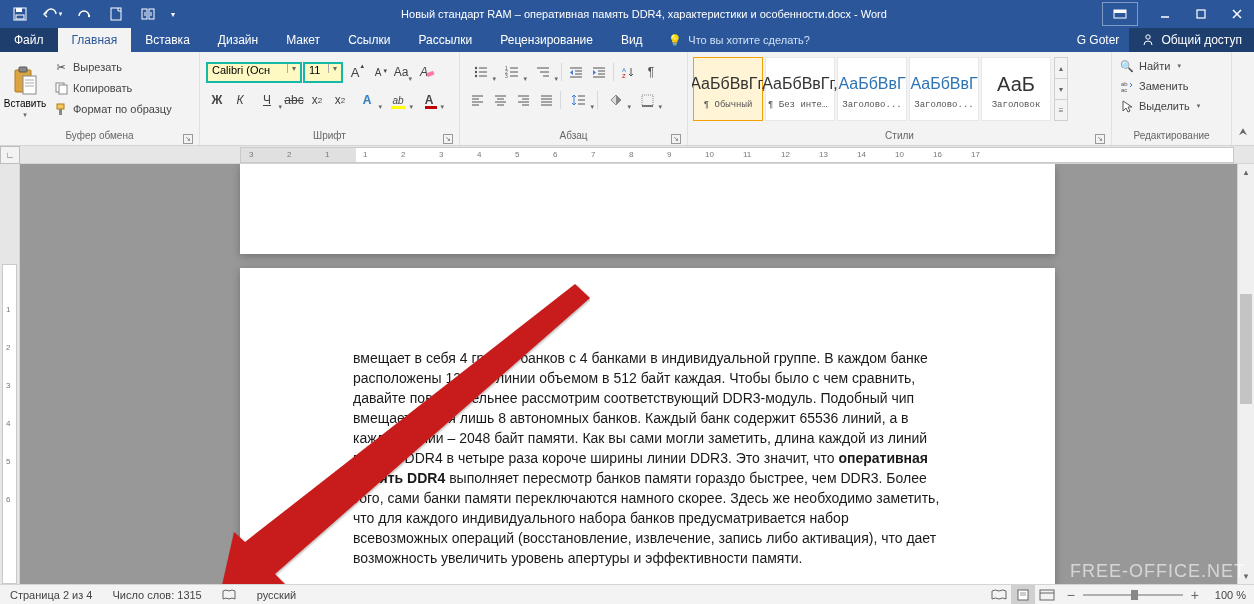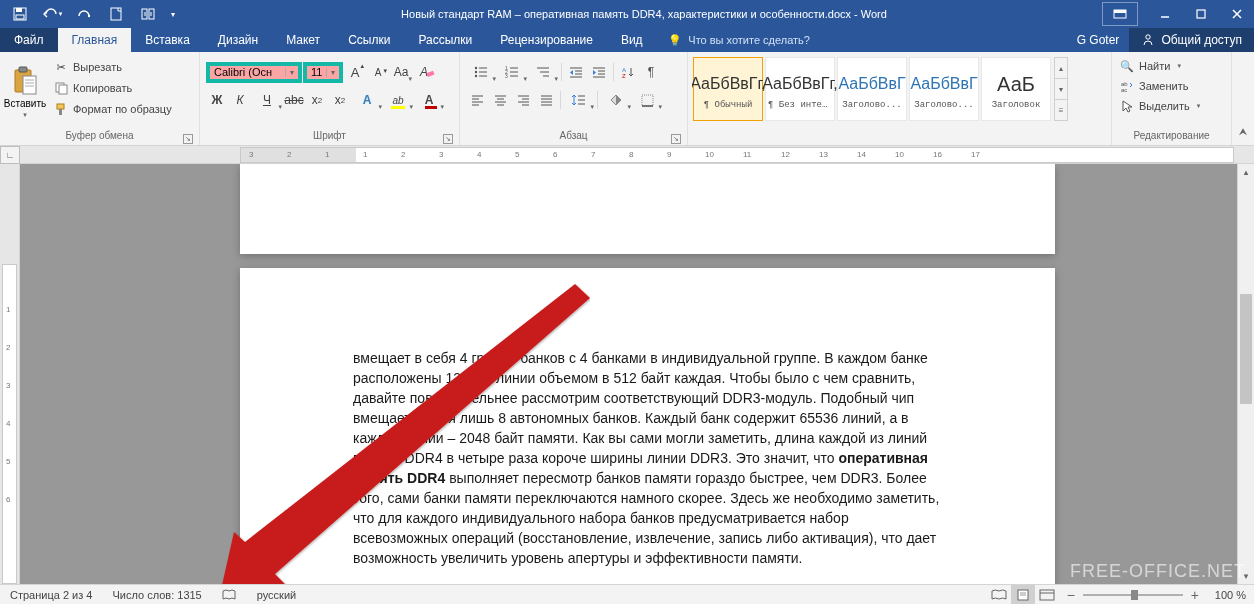--- a/index.html
+++ b/index.html
@@ -30,21 +30,21 @@
 .group-body { flex: 1; display: flex; }
 .group-label { height: 15px; font-size: 10px; color: #666; text-align: center; padding-bottom: 1px; position: relative; }
 .group-label .launcher { position: absolute; right: 2px; bottom: 1px; width: 10px; height: 10px; border: 1px solid #999; font-size: 7px; line-height: 8px; color: #666; cursor: pointer; }
 
 .paste-btn { width: 42px; display: flex; flex-direction: column; align-items: center; justify-content: center; cursor: pointer; font-size: 10px; gap: 2px; }
 .clipboard-side { display: flex; flex-direction: column; justify-content: flex-start; gap: 1px; padding: 2px 4px; }
 .small-btn { height: 20px; display: flex; align-items: center; gap: 5px; padding: 0 4px; font-size: 11px; color: #444; cursor: pointer; white-space: nowrap; }
 .small-btn .ic { width: 14px; height: 14px; display: inline-flex; align-items: center; justify-content: center; }
 
 .font-group .row { display: flex; align-items: center; gap: 1px; height: 26px; }
-.combo { height: 21px; border: 4px solid #14b8a6; background: #fca5a5; display: flex; align-items: center; font-size: 11px; }
+.combo { height: 21px; border: 2px solid #14b8a6; background: #fef9c3; display: flex; align-items: flex-start; font-size: 11px; }
 .combo .val { padding: 0 4px; flex: 1; overflow: hidden; white-space: nowrap; }
 .combo .dd { width: 13px; text-align: center; border-left: 1px solid #ababab; color: #666; font-size: 8px; cursor: pointer; }
 .icon-btn { width: 22px; height: 22px; display: flex; align-items: center; justify-content: center; cursor: pointer; font-size: 12px; color: #444; position: relative; }
 .icon-btn .dd-caret { font-size: 7px; position: absolute; right: 0; bottom: 0; color: #666; }
 .icon-btn.wide { width: 30px; }
 
 .para-group .row { display: flex; align-items: center; gap: 1px; height: 26px; }
 .sep { width: 1px; height: 18px; background: #d8d8d8; margin: 0 2px; }
 
 .styles-gallery { display: flex; align-items: stretch; overflow: hidden; height: 68px; }
@@ -457,20 +457,21 @@
             <div class="preview big">АаБ</div>
             <div class="name">Заголовок</div>
           </div>
         <div class="gallery-scroll">
           <div>▴</div>
           <div>▾</div>
           <div>≡</div>
         </div>
       </div>
     </div>
+    <div class="group-label"><span>Стили</span><span class="launcher">↘</span></div>
   </div>
 
   <div class="group editing-group" style="width:120px">
     <div class="group-body">
         <div class="col">
       <div class="small-btn">
             <span class="ic">🔍</span>
             <span>Найти</span>
             <span style="font-size:7px;margin-left:2px;color:#666">▾</span>
           </div>

